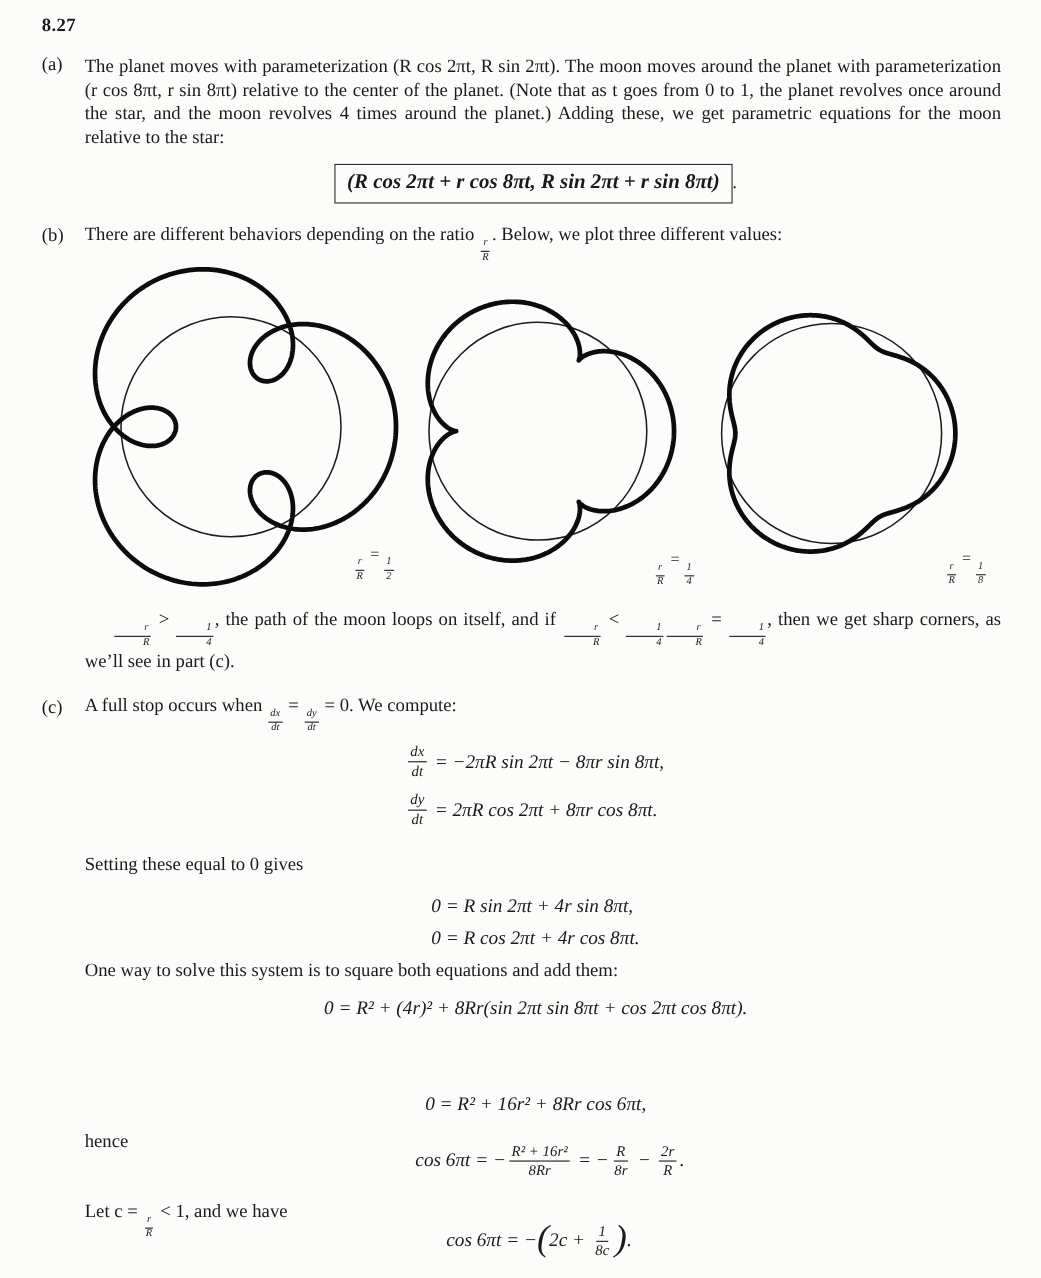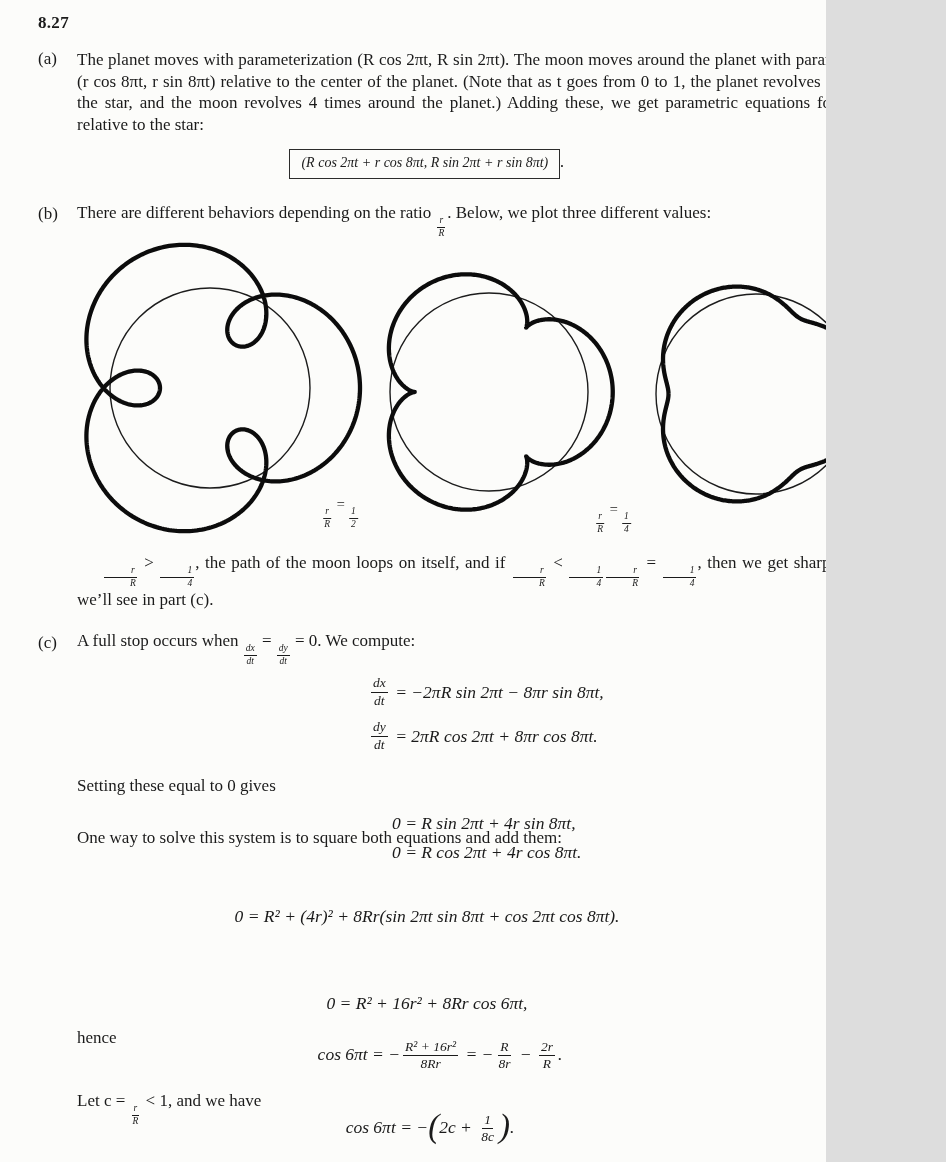--- a/index.html
+++ b/index.html
@@ -1,29 +1,29 @@
 <!DOCTYPE html>
 <html><head>
 <meta charset="utf-8">
 <style>
   html,body{margin:0;padding:0;background:#dddddd;}
   .page{
-    position:relative;width:826px;height:1162px;background:#fcfcfa;
+    position:relative;width:946px;height:1162px;background:#fcfcfa;
     font-family:"Liberation Serif","DejaVu Serif",serif;color:#1a1a1a;
     font-size:17px;overflow:hidden;
   }
   .abs{position:absolute;}
   .prose{line-height:21.5px;text-align:justify;}
   .single{white-space:nowrap;}
   .part-label{font-size:17px;}
   .t{white-space:pre-wrap;}
   .math,.eq,.eqbox,.figlabel{font-style:italic;}
   .eq{font-size:17.5px;}
   .center{text-align:center;}
-  .eqbox{display:inline-block;border:1.4px solid #2b2b2b;padding:5px 11px 7px;font-size:14px;background:transparent;}
+  .eqbox{display:inline-block;border:1.4px solid #2b2b2b;padding:5px 11px 7px;font-size:19px;background:transparent;font-weight:bold;}
   
   .frac{display:inline-flex;flex-direction:column;align-items:center;line-height:1.05;text-align:center;vertical-align:middle;font-style:italic;}
   .frac .num{display:block;border-bottom:1px solid currentColor;padding:0 2px 1px;}
   .frac .den{display:block;padding:1px 2px 0;}
   .prose .frac .num,.prose .frac .den,.inline-math .frac .num,.inline-math .frac .den{font-size:9.5px;}
   .prose .frac,.inline-math .frac{vertical-align:-5px;margin:0 1px;}
   .eq .frac{margin:0 3px;}
   .eq .frac .num,.eq .frac .den{font-size:13.5px;}
   .bigp{font-size:33px;vertical-align:middle;line-height:1;display:inline-block;transform:translateY(-2px);}
   
@@ -139,21 +139,21 @@
       </div>
   </div>
 
   <div class="abs single" style="left:77px;top:776px;">Setting these equal to 0 gives</div>
 
   <div class="abs eq eqlines" style="left:392px;top:809px;">
     <div>0 = R sin 2πt + 4r sin 8πt,</div>
     <div>0 = R cos 2πt + 4r cos 8πt.</div>
   </div>
 
-  <div class="abs single" style="left:77px;top:828px;text-align:right;">One way to solve this system is to square both equations and add them:</div>
+  <div class="abs single" style="left:77px;top:872px;text-align:right;">One way to solve this system is to square both equations and add them:</div>
 
   <div class="abs eq center" style="left:28px;right:0;top:906px;">0 = R² + (4r)² + 8Rr(sin 2πt sin 8πt + cos 2πt cos 8πt).</div>
 
 
   <div class="abs eq center" style="left:28px;right:0;top:993px;">0 = R² + 16r² + 8Rr cos 6πt,</div>
 
   <div class="abs single" style="left:77px;top:1028px;">hence</div>
 
   <div class="abs eq center" style="left:54px;right:0;top:1040px;"><span class="t">cos 6πt = −</span><span class="frac">
         <span class="num">R² + 16r²</span>

